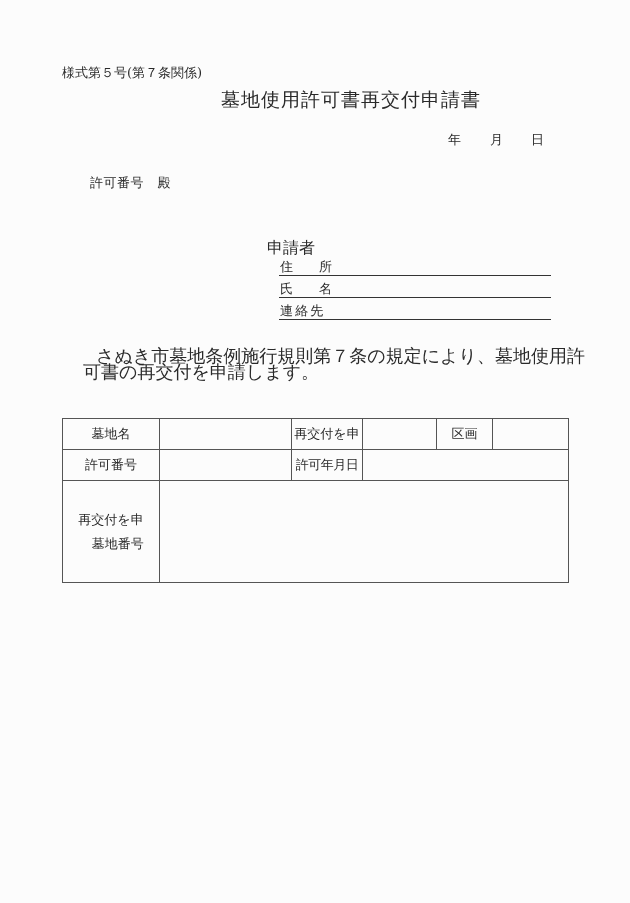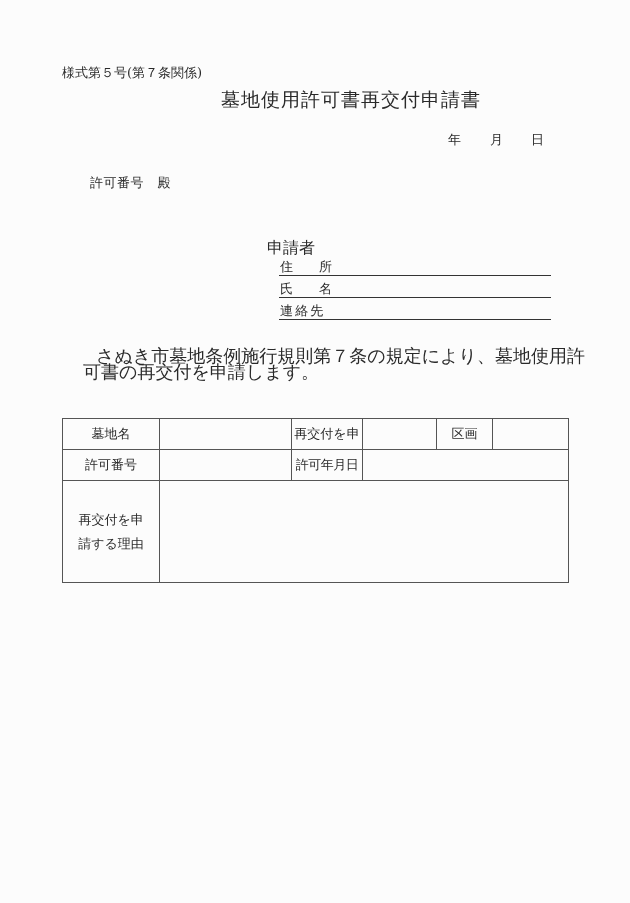--- a/index.html
+++ b/index.html
@@ -83,19 +83,19 @@
   <tr class="r2">
     <td>許可番号</td>
     <td></td>
     <td style="letter-spacing:-0.5px;">許可年月日</td>
     <td colspan="3"></td>
   </tr>
   <tr class="r3">
     <td>
       <span class="reason-label">
         <span>再交付を申</span><br>
-        <span>請する理由</span>
+        <span>墓地番号</span>
       </span>
     </td>
     <td colspan="5"></td>
   </tr>
 </tbody>
   </table>
 
 </body></html>

